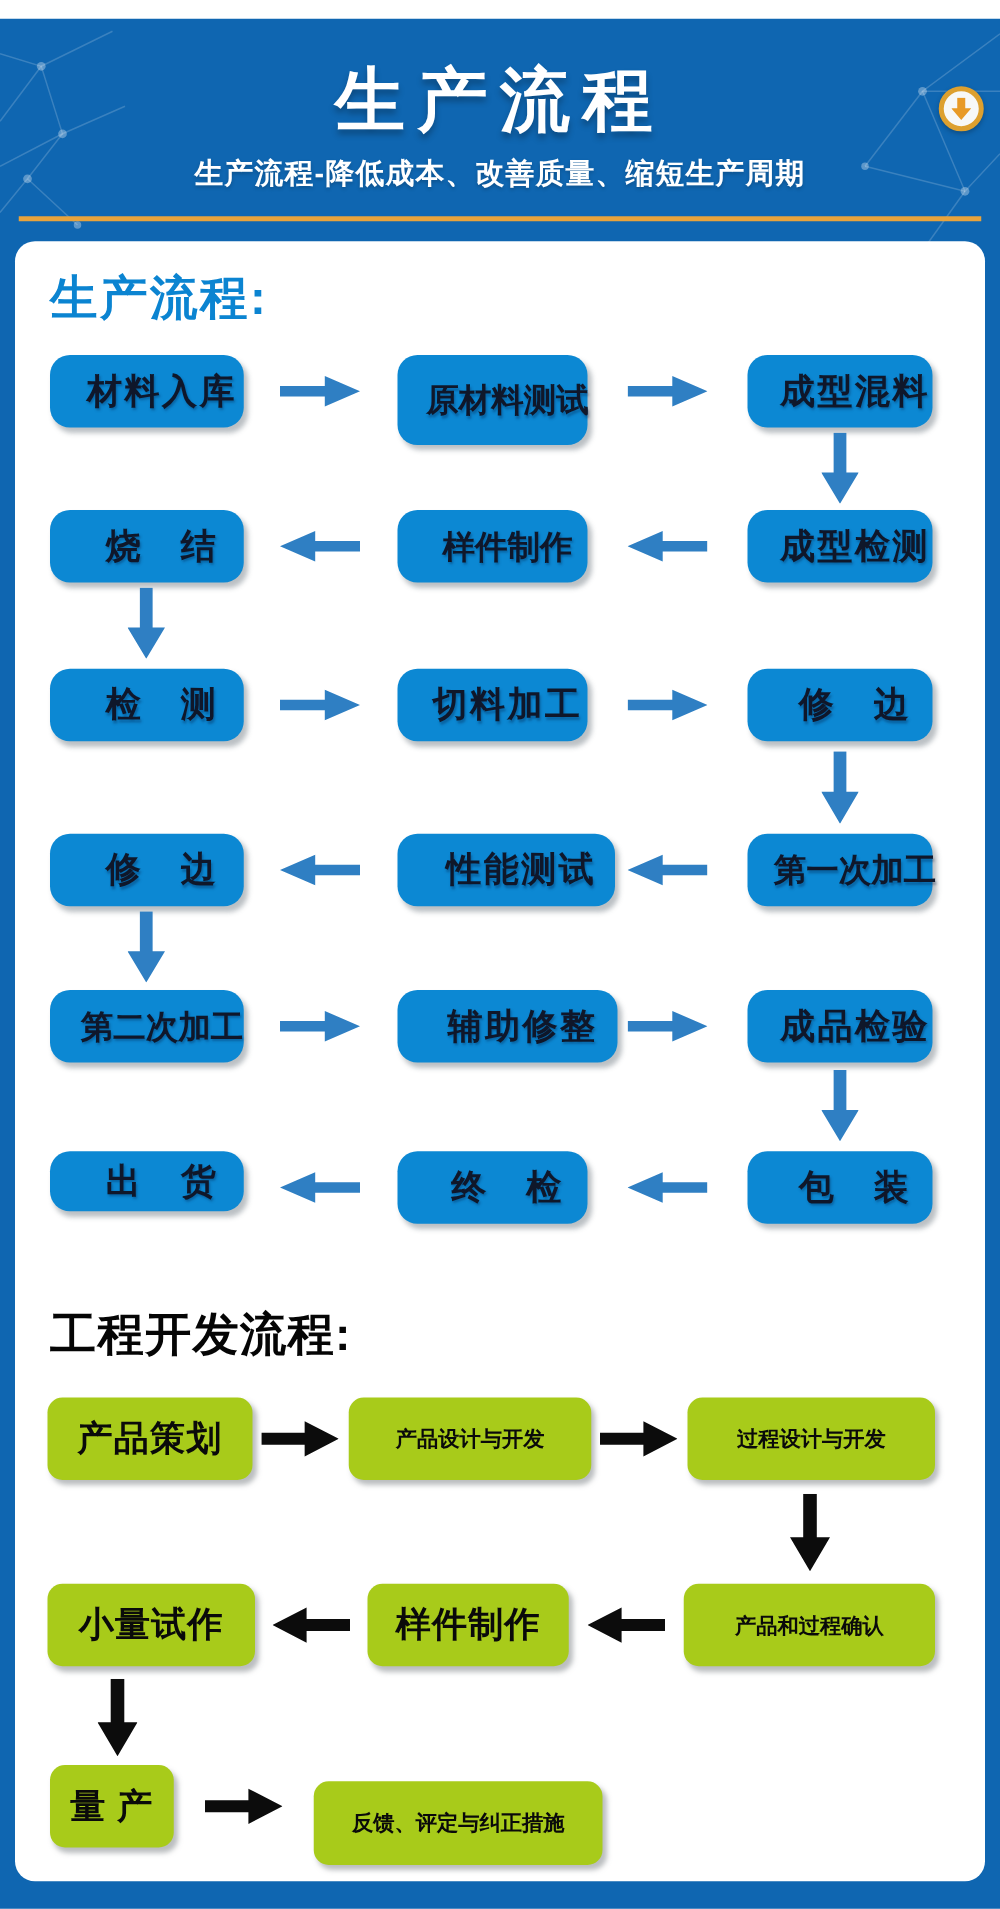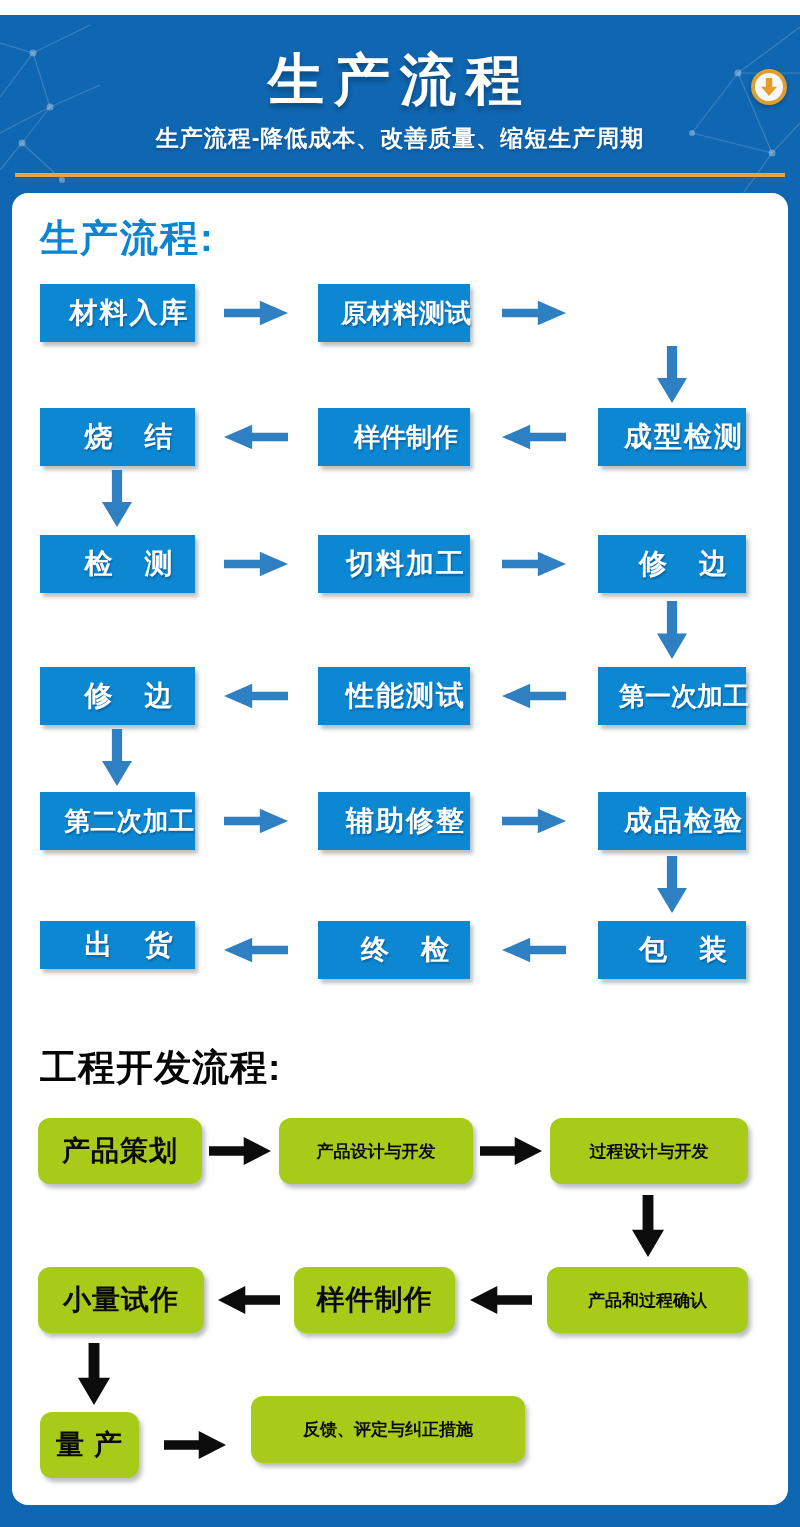--- a/index.html
+++ b/index.html
@@ -42,22 +42,22 @@
   .h-blue {
     position:absolute; left:28px; top:20px;
     font-size:38px; font-weight:bold; color:#0b84d1; letter-spacing:2px;
   }
   .h-black {
     position:absolute; left:28px; top:850px;
     font-size:37px; font-weight:bold; color:#050505; letter-spacing:1px;
   }
   .bx {
     position:absolute; display:flex; align-items:center; justify-content:center;
-    background:#0c88d3; color:#ffffff; font-weight:bold; font-size:28px;
-    letter-spacing:2px; border-radius:0; white-space:pre;
+    background:#0c88d3; color:#0f172a; font-weight:bold; font-size:28px;
+    letter-spacing:2px; border-radius:16px; white-space:pre;
     box-shadow:3px 4px 4px rgba(105,115,125,.45);
     text-shadow:1px 2px 2px rgba(0,30,70,.35);
     padding-left:24px;
   }
   .bx.sm { font-size:26px; letter-spacing:0; }
   .gbx {
     position:absolute; display:flex; align-items:center; justify-content:center;
     background:#a8cb1a; color:#0a0a0a; font-weight:bold; font-size:28px;
     letter-spacing:1px; border-radius:12px; white-space:pre;
     box-shadow:3px 4px 4px rgba(120,125,130,.5);
@@ -106,48 +106,49 @@
     <div class="scroll-glyph"></div>
   </div>
 </header>
 
 <main class="card">
 
   <h2 class="h-blue">生产流程:</h2>
 
   <div class="bx" style="left:28px;top:91px;width:155px;height:58px">材料入库</div>
   <div class="arw right" style="left:212px;top:107px;width:64px;height:26px"></div>
-  <div class="bx sm" style="left:306px;top:91px;width:152px;height:58px">原材料测试</div>
+  <div class="bx sm" style="left:306px;top:91px;width:152px;height:72px">原材料测试</div>
   <div class="arw right" style="left:490px;top:107px;width:64px;height:26px"></div>
+  <div class="bx" style="left:586px;top:91px;width:148px;height:58px">成型混料</div>
   <div class="arw down" style="left:645px;top:153px;width:30px;height:57px"></div>
 
   <div class="bx" style="left:28px;top:215px;width:155px;height:58px">烧　结</div>
   <div class="arw left" style="left:212px;top:231px;width:64px;height:26px"></div>
   <div class="bx sm" style="left:306px;top:215px;width:152px;height:58px">样件制作</div>
   <div class="arw left" style="left:490px;top:231px;width:64px;height:26px"></div>
   <div class="bx" style="left:586px;top:215px;width:148px;height:58px">成型检测</div>
   <div class="arw down" style="left:90px;top:277px;width:30px;height:57px"></div>
 
   <div class="bx" style="left:28px;top:342px;width:155px;height:58px">检　测</div>
   <div class="arw right" style="left:212px;top:358px;width:64px;height:26px"></div>
   <div class="bx" style="left:306px;top:342px;width:152px;height:58px">切料加工</div>
   <div class="arw right" style="left:490px;top:358px;width:64px;height:26px"></div>
   <div class="bx" style="left:586px;top:342px;width:148px;height:58px">修　边</div>
   <div class="arw down" style="left:645px;top:408px;width:30px;height:58px"></div>
 
   <div class="bx" style="left:28px;top:474px;width:155px;height:58px">修　边</div>
   <div class="arw left" style="left:212px;top:490px;width:64px;height:26px"></div>
-  <div class="bx" style="left:306px;top:474px;width:152px;height:58px">性能测试</div>
+  <div class="bx" style="left:306px;top:474px;width:174px;height:58px">性能测试</div>
   <div class="arw left" style="left:490px;top:490px;width:64px;height:26px"></div>
   <div class="bx sm" style="left:586px;top:474px;width:148px;height:58px">第一次加工</div>
   <div class="arw down" style="left:90px;top:536px;width:30px;height:57px"></div>
 
   <div class="bx sm" style="left:28px;top:599px;width:155px;height:58px">第二次加工</div>
   <div class="arw right" style="left:212px;top:615px;width:64px;height:26px"></div>
-  <div class="bx" style="left:306px;top:599px;width:152px;height:58px">辅助修整</div>
+  <div class="bx" style="left:306px;top:599px;width:176px;height:58px">辅助修整</div>
   <div class="arw right" style="left:490px;top:615px;width:64px;height:26px"></div>
   <div class="bx" style="left:586px;top:599px;width:148px;height:58px">成品检验</div>
   <div class="arw down" style="left:645px;top:663px;width:30px;height:57px"></div>
 
   <div class="bx" style="left:28px;top:728px;width:155px;height:48px">出　货</div>
   <div class="arw left" style="left:212px;top:744px;width:64px;height:26px"></div>
   <div class="bx" style="left:306px;top:728px;width:152px;height:58px">终　检</div>
   <div class="arw left" style="left:490px;top:744px;width:64px;height:26px"></div>
   <div class="bx" style="left:586px;top:728px;width:148px;height:58px">包　装</div>
 
@@ -162,15 +163,15 @@
 
   <div class="gbx" style="left:26px;top:1074px;width:166px;height:66px">小量试作</div>
   <div class="arw black left" style="left:206px;top:1092px;width:62px;height:30px"></div>
   <div class="gbx" style="left:282px;top:1074px;width:161px;height:66px">样件制作</div>
   <div class="arw black left" style="left:458px;top:1092px;width:62px;height:30px"></div>
   <div class="gbx sm" style="left:535px;top:1074px;width:201px;height:66px">产品和过程确认</div>
   <div class="arw black down" style="left:66px;top:1150px;width:32px;height:62px"></div>
 
   <div class="gbx" style="left:28px;top:1219px;width:99px;height:66px">量 产</div>
   <div class="arw black right" style="left:152px;top:1237px;width:62px;height:30px"></div>
-  <div class="gbx sm" style="left:239px;top:1203px;width:274px;height:67px">反馈、评定与纠正措施</div>
+  <div class="gbx sm" style="left:239px;top:1232px;width:231px;height:67px">反馈、评定与纠正措施</div>
 
 </main>
 
 </body></html>

